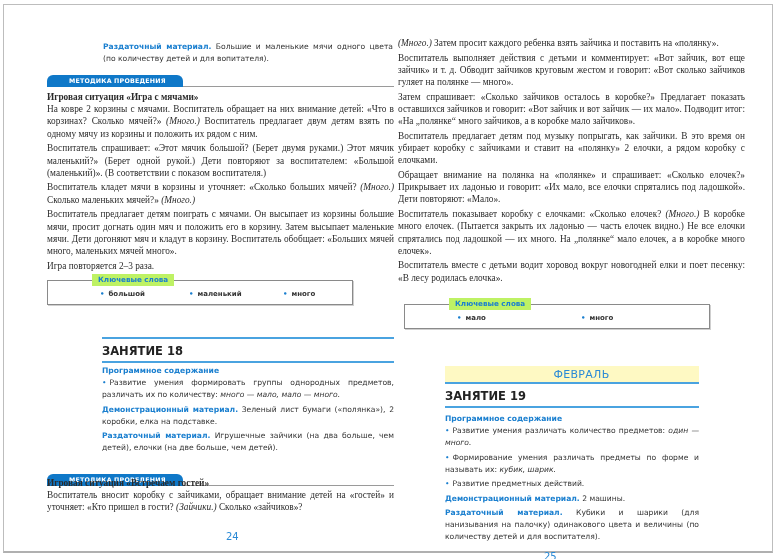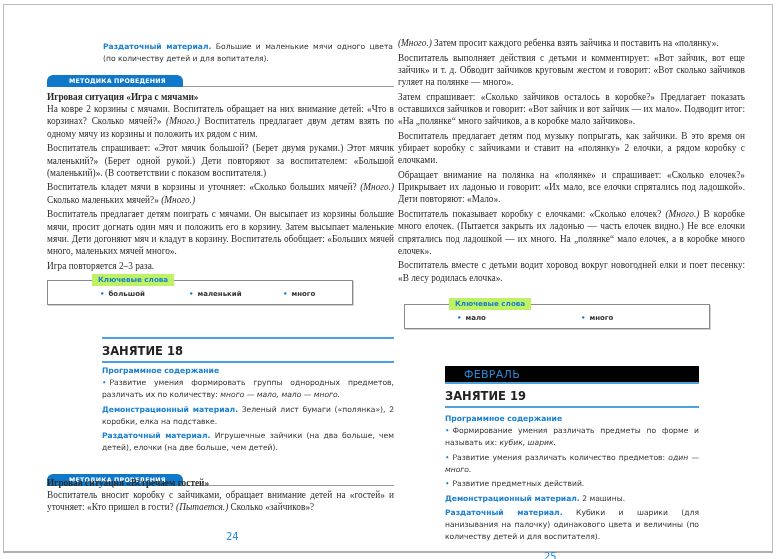--- a/index.html
+++ b/index.html
@@ -49,23 +49,24 @@
   }
   .keywords .kw .dot { color: #1a7fcf; margin-right: 4px; }
 
   .lesson-head { position: absolute; }
   .lesson-head .line { height: 2px; background: #4aa3e0; }
   .lesson-head .title {
     font-family: "DejaVu Sans", sans-serif; font-weight: bold; font-size: 11.5px; color: #222;
     padding: 5px 0 3px 0; line-height: 14px;
   }
   .month-bar {
-    background: #000000; height: 18px; border-bottom: 2px solid #4aa3e0;
+    background: #fef9c3; height: 18px; border-bottom: 2px solid #4aa3e0;
     font-family: "DejaVu Sans", sans-serif; font-size: 11px; color: #2a8ad6; line-height: 18px; padding-left: 19px;
     letter-spacing: 0.3px;
+    text-align: center;
   }
   .section-head { font-family: "DejaVu Sans", sans-serif; font-size: 7.6px; font-weight: bold; color: #1a7fcf; line-height: 12px; }
   .bullet { color: #1a7fcf; margin-right: 3px; }
   .page-num {
     position: absolute; font-family: "DejaVu Sans", sans-serif; font-size: 10px; color: #2a8ad6;
   }
 </style>
 </head>
 <body>
 
@@ -109,21 +110,21 @@
       <p><span class="blue">Демонстрационный материал.</span><span> Зеленый лист бумаги («полянка»), 2 коробки, елка на подставке.</span></p>
       <p><span class="blue">Раздаточный материал.</span><span> Игрушечные зайчики (на два больше, чем детей), елочки (на две больше, чем детей).</span></p>
     </div>
 
     <div class="block method-tab" style="left:7px; top:457px; width:347px;">
       <div class="tab">МЕТОДИКА ПРОВЕДЕНИЯ</div>
     </div>
 
     <div class="block serif" style="left:7px; top:472px; width:347px;">
       <div class="h-bold">Игровая ситуация «Встречаем гостей»</div>
-      <p><span>Воспитатель вносит коробку с зайчиками, обращает внимание детей на «гостей» и уточняет: «Кто пришел в гости? </span><span class="it">(Пытается.)</span><span> Сколько «зайчиков»?</span></p>
+      <p><span>Воспитатель вносит коробку с зайчиками, обращает внимание детей на «гостей» и уточняет: «Кто пришел в гости? </span><span class="it">(Зайчики.)</span><span> Сколько «зайчиков»?</span></p>
     </div>
 
     <div class="page-num" style="left:186px; top:526px;">24</div>
   </div>
 
   <div class="page right">
 
     <div class="block serif" style="left:9px; top:5px; width:347px;">
       <p><span class="it">(Много.)</span><span> Затем просит каждого ребенка взять зайчика и поставить на «полянку».</span></p>
       <p>Воспитатель выполняет действия с детьми и комментирует: «Вот зайчик, вот еще зайчик» и т. д. Обводит зайчиков круговым жестом и говорит: «Вот сколько зайчиков гуляет на полянке — много».</p>
@@ -141,22 +142,22 @@
     </div>
 
     <div class="lesson-head" style="left:56px; top:334px; width:254px;">
       <div class="month-bar">ФЕВРАЛЬ</div>
       <div class="title">ЗАНЯТИЕ 19</div>
       <div class="line"></div>
     </div>
 
     <div class="block sans" style="left:56px; top:381px; width:254px;">
       <div class="section-head">Программное содержание</div>
+      <p><span class="bullet">•</span><span>Развитие умения различать количество предметов: </span><span class="it">один — много.</span></p>
       <p><span class="bullet">•</span><span>Формирование умения различать предметы по форме и называть их: </span><span class="it">кубик, шарик.</span></p>
-      <p><span class="bullet">•</span><span>Развитие умения различать количество предметов: </span><span class="it">один — много.</span></p>
       <p><span class="bullet">•</span><span>Развитие предметных действий.</span></p>
       <p><span class="blue">Демонстрационный материал.</span><span> 2 машины.</span></p>
       <p><span class="blue">Раздаточный материал.</span><span> Кубики и шарики (для нанизывания на палочку) одинакового цвета и величины (по количеству детей и для воспитателя).</span></p>
     </div>
 
     <div class="page-num" style="left:155px; top:519px;">25</div>
   </div>
 </div>
 
 </body></html>

